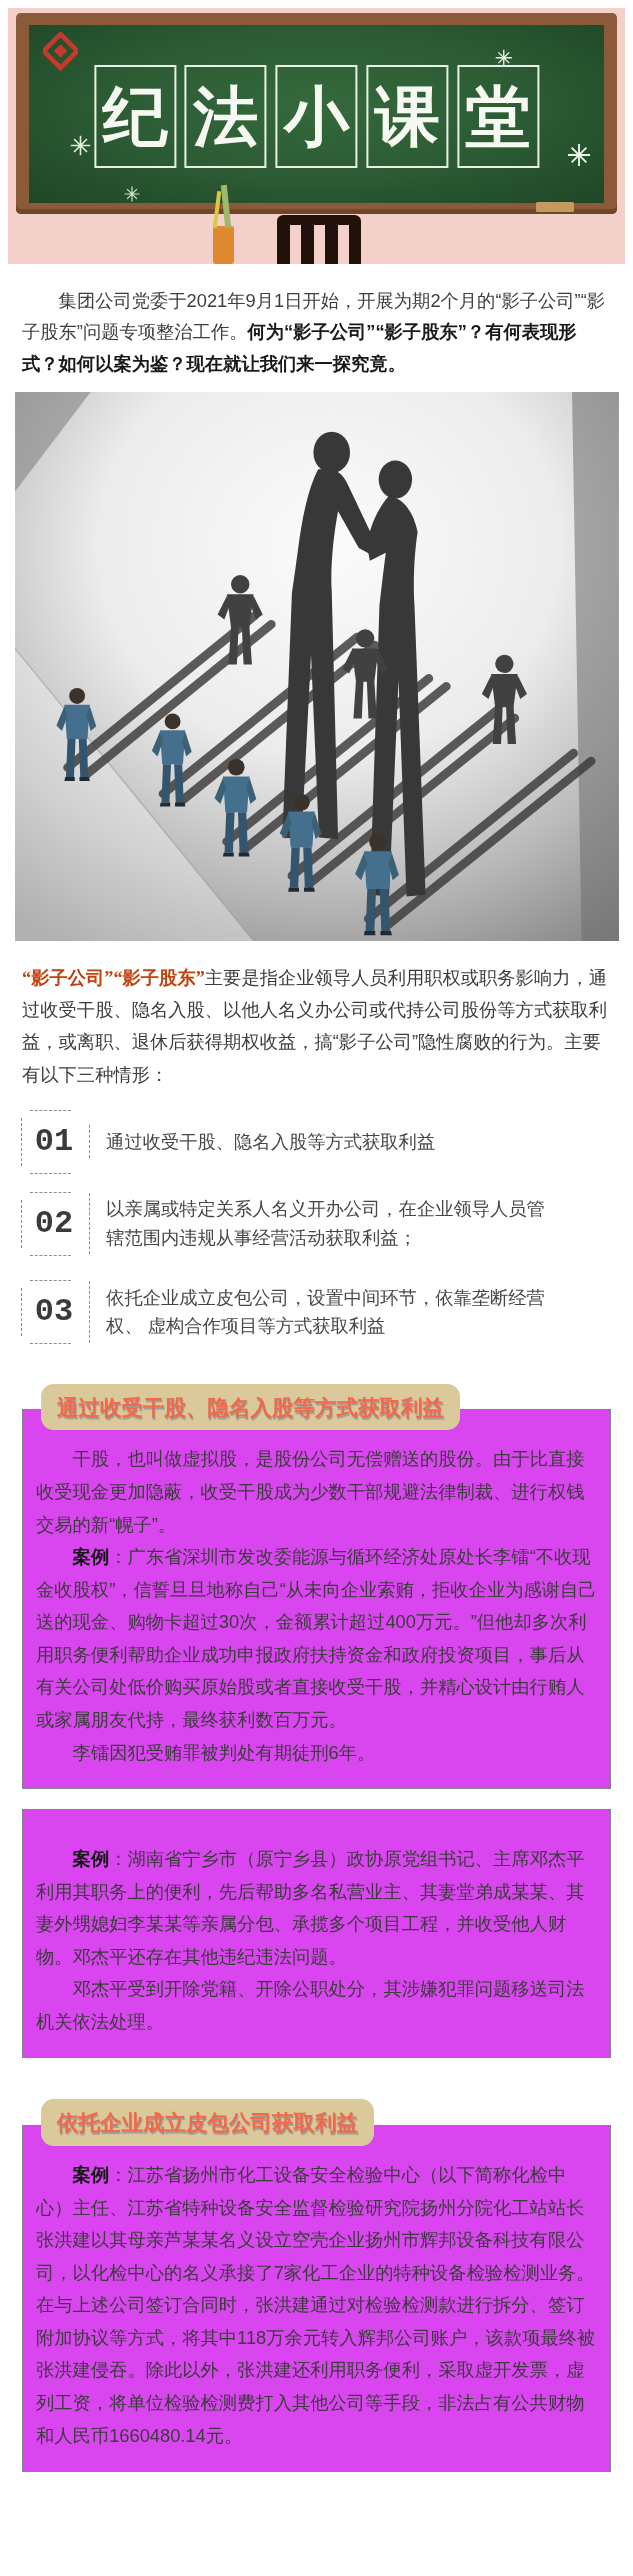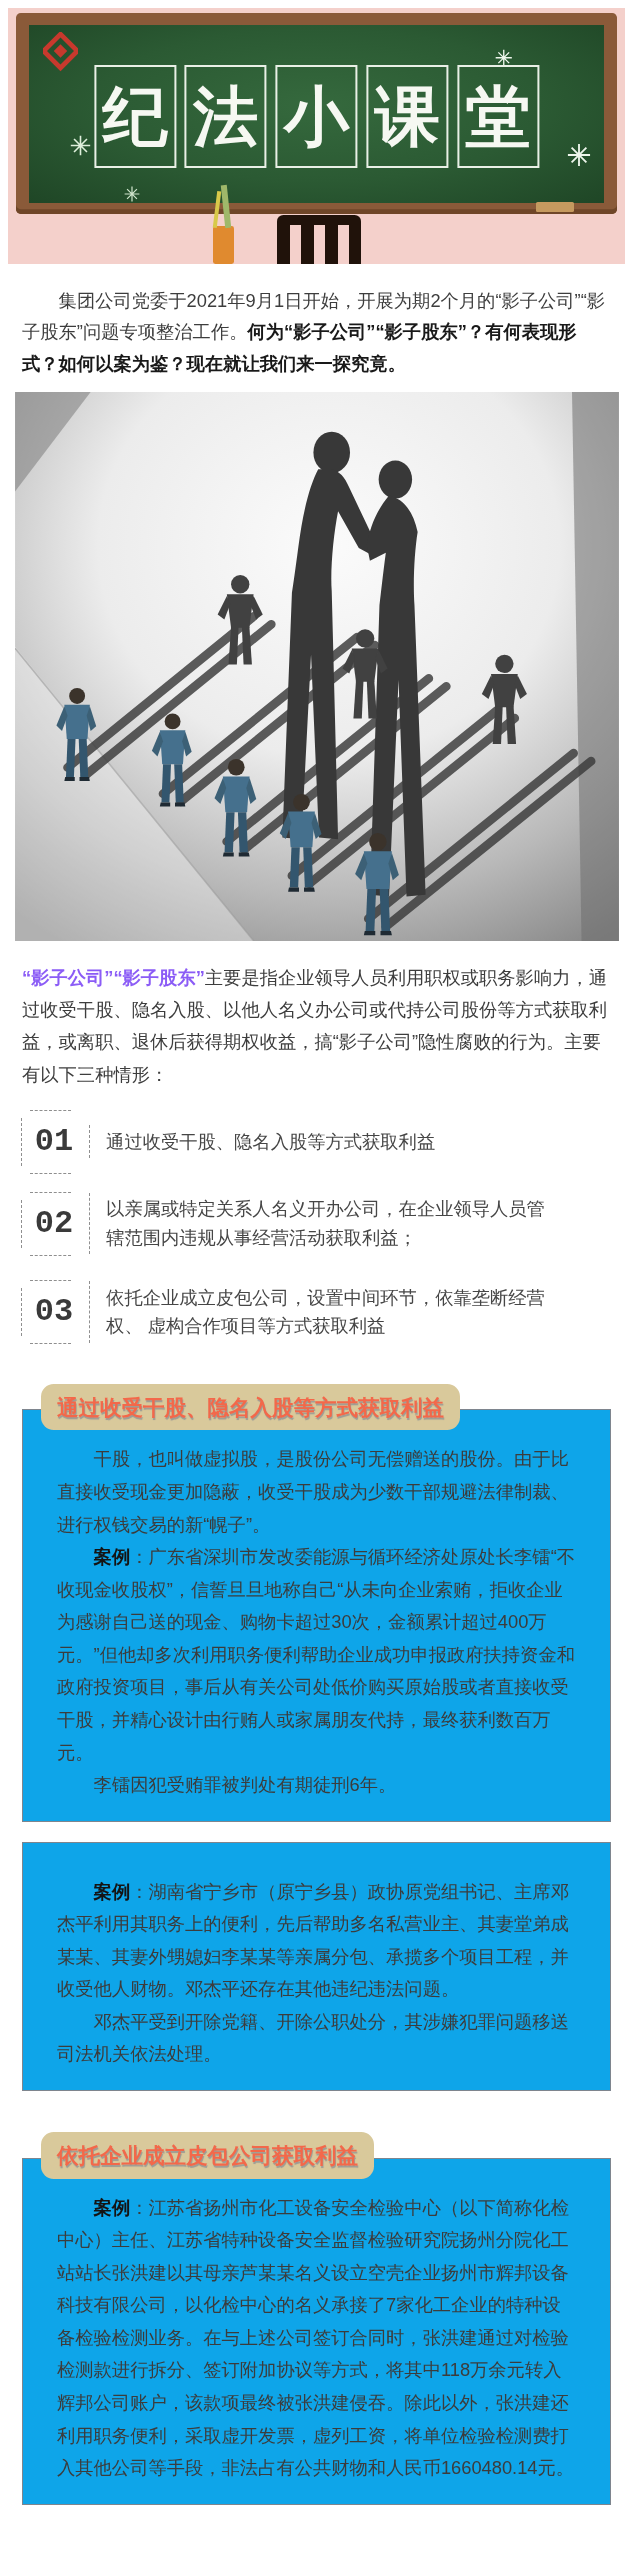--- a/index.html
+++ b/index.html
@@ -26,36 +26,36 @@
   .cup { position:absolute; left:205px; top:218px; width:21px; height:38px; background:#e08a2f; border-radius:2.4px; }
   .cup::before { content:""; position:absolute; left:2.4px; top:-35px; width:4px; height:37px; background:#d8c94a; transform:rotate(7deg); }
   .cup::after  { content:""; position:absolute; left:9.6px; top:-41px; width:5.6px; height:43px; background:#9fb86a; transform:rotate(-6deg); }
   
   .intro { margin:21px 22px 0; font-size:18.3px; line-height:1.72; }
   .intro p { margin:0; text-indent:2em; }
   .intro b { color:#191919; }
   .illo { display:block; margin:12.7px auto 0; }
   .def { margin:21px 22px 0; font-size:18.3px; line-height:1.76; }
   .def p { margin:0; }
-  .def b { color:#8b5cf6; }
+  .def b { color:#c2410c;font-family:Liberation Serif, serif; }
   
   .sit { display:flex; align-items:center; margin:27px 0 0 21px; }
   .sit-num { position:relative; font-size:32px; font-weight:700; color:#3a3a3a; line-height:1;
              padding:8px 16px 8px 12.7px; border-left:1.6px dashed #8f8f8f;font-family:Liberation Mono, monospace; }
   .sit-num::before,.sit-num::after { content:""; position:absolute; left:8px; width:41px; border-top:1.6px dashed #8f8f8f; }
   .sit-num::before { top:-8px; } .sit-num::after { bottom:-8px; }
   .sit-text { border-left:1.6px dashed #8f8f8f; padding:2.4px 6.4px 2.4px 16px; font-size:18.3px;
               line-height:1.55; color:#464646; max-width:442px; }
   
   .section { margin:41px 22px 0; }
   .pill { position:relative; z-index:2; display:inline-block; margin-left:19px; background:#d9c99b;
           color:#f3684a; font-size:21.5px; font-weight:800; padding:8.8px 16px; border-radius:12.7px;
           text-shadow:0.8px 2.4px 0.8px #9d9c95; }
-  .sbox { position:relative; z-index:1; margin-top:-21px; border:0.8px solid #7e858e; background:#0ea5e9;
-          padding:33px 34px 19px; }
+  .sbox { position:relative; z-index:1; margin-top:-21px; border:0.8px solid #7e858e; background:#d946ef;
+          padding:33px 13px 19px; }
   .sbox p { margin:0; text-indent:2em; font-size:18.3px; line-height:1.78; color:#3c3c3c; }
   .sbox b { color:#141414;text-align:center; }
 </style>
 </head>
 <body>
 
 <div class="board">
   <div class="frame">
     <div class="green"></div>
   </div>

